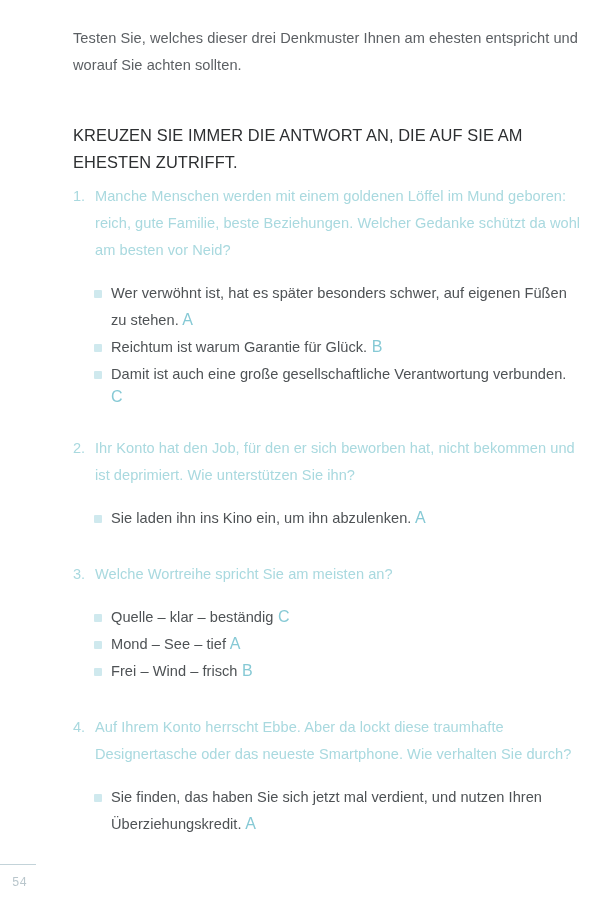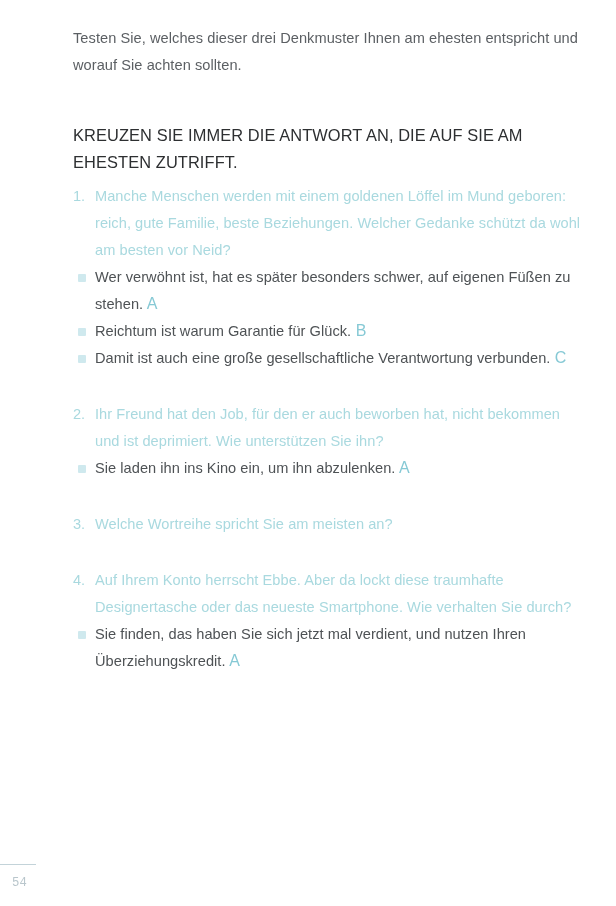--- a/index.html
+++ b/index.html
@@ -82,21 +82,21 @@
   }
 
   .qtext {
     font-size: 14.6px;
     line-height: 27px;
     color: #a9d9df;
     letter-spacing: 0.05px;
   }
 
   .answers {
-    margin: 0;
+    margin: 16px;
     padding: 0;
     list-style: none;
   }
 
   .answer {
     position: relative;
     padding-left: 95px;
     padding-right: 32px;
     min-height: 27px;
   }
@@ -155,27 +155,32 @@
   <div class="quiz">
       <div class="qblock">
         <div class="qrow"><span class="qnum">1.</span><span class="qtext">Manche Menschen werden mit einem goldenen Löffel im Mund geboren: reich, gute Familie, beste Beziehungen. Welcher Gedanke schützt da wohl am besten vor Neid?</span></div>
         <ul class="answers">
           <li class="answer"><span class="checkbox"></span><span class="atext">Wer verwöhnt ist, hat es später besonders schwer, auf eigenen Füßen zu stehen.</span> <span class="letter">A</span></li>
           <li class="answer"><span class="checkbox"></span><span class="atext">Reichtum ist warum Garantie für Glück.</span> <span class="letter">B</span></li>
           <li class="answer"><span class="checkbox"></span><span class="atext">Damit ist auch eine große gesellschaftliche Verantwortung verbunden.</span> <span class="letter">C</span></li>
         </ul>
       </div>
       <div class="qblock">
-        <div class="qrow"><span class="qnum">2.</span><span class="qtext">Ihr Freund hat den Job, für den er auch beworben hat, nicht bekommen und ist deprimiert. Wie unterstützen Sie ihn?</span></div>
+        <div class="qrow"><span class="qnum">2.</span><span class="qtext">Ihr Konto hat den Job, für den er sich beworben hat, nicht bekommen und ist deprimiert. Wie unterstützen Sie ihn?</span></div>
         <ul class="answers">
           <li class="answer"><span class="checkbox"></span><span class="atext">Sie laden ihn ins Kino ein, um ihn abzulenken.</span> <span class="letter">A</span></li>
         </ul>
       </div>
       <div class="qblock">
         <div class="qrow"><span class="qnum">3.</span><span class="qtext">Welche Wortreihe spricht Sie am meisten an?</span></div>
+        <ul class="answers">
+          <li class="answer"><span class="checkbox"></span><span class="atext">Quelle – klar – beständig</span> <span class="letter">C</span></li>
+          <li class="answer"><span class="checkbox"></span><span class="atext">Mond – See – tief</span> <span class="letter">A</span></li>
+          <li class="answer"><span class="checkbox"></span><span class="atext">Frei – Wind – frisch</span> <span class="letter">B</span></li>
+        </ul>
       </div>
       <div class="qblock">
         <div class="qrow"><span class="qnum">4.</span><span class="qtext">Auf Ihrem Konto herrscht Ebbe. Aber da lockt diese traumhafte Designertasche oder das neueste Smartphone. Wie verhalten Sie durch?</span></div>
         <ul class="answers">
           <li class="answer"><span class="checkbox"></span><span class="atext">Sie finden, das haben Sie sich jetzt mal verdient, und nutzen Ihren Überziehungskredit.</span> <span class="letter">A</span></li>
         </ul>
       </div>
     </div>
 
   <div class="footer-rule"></div>

